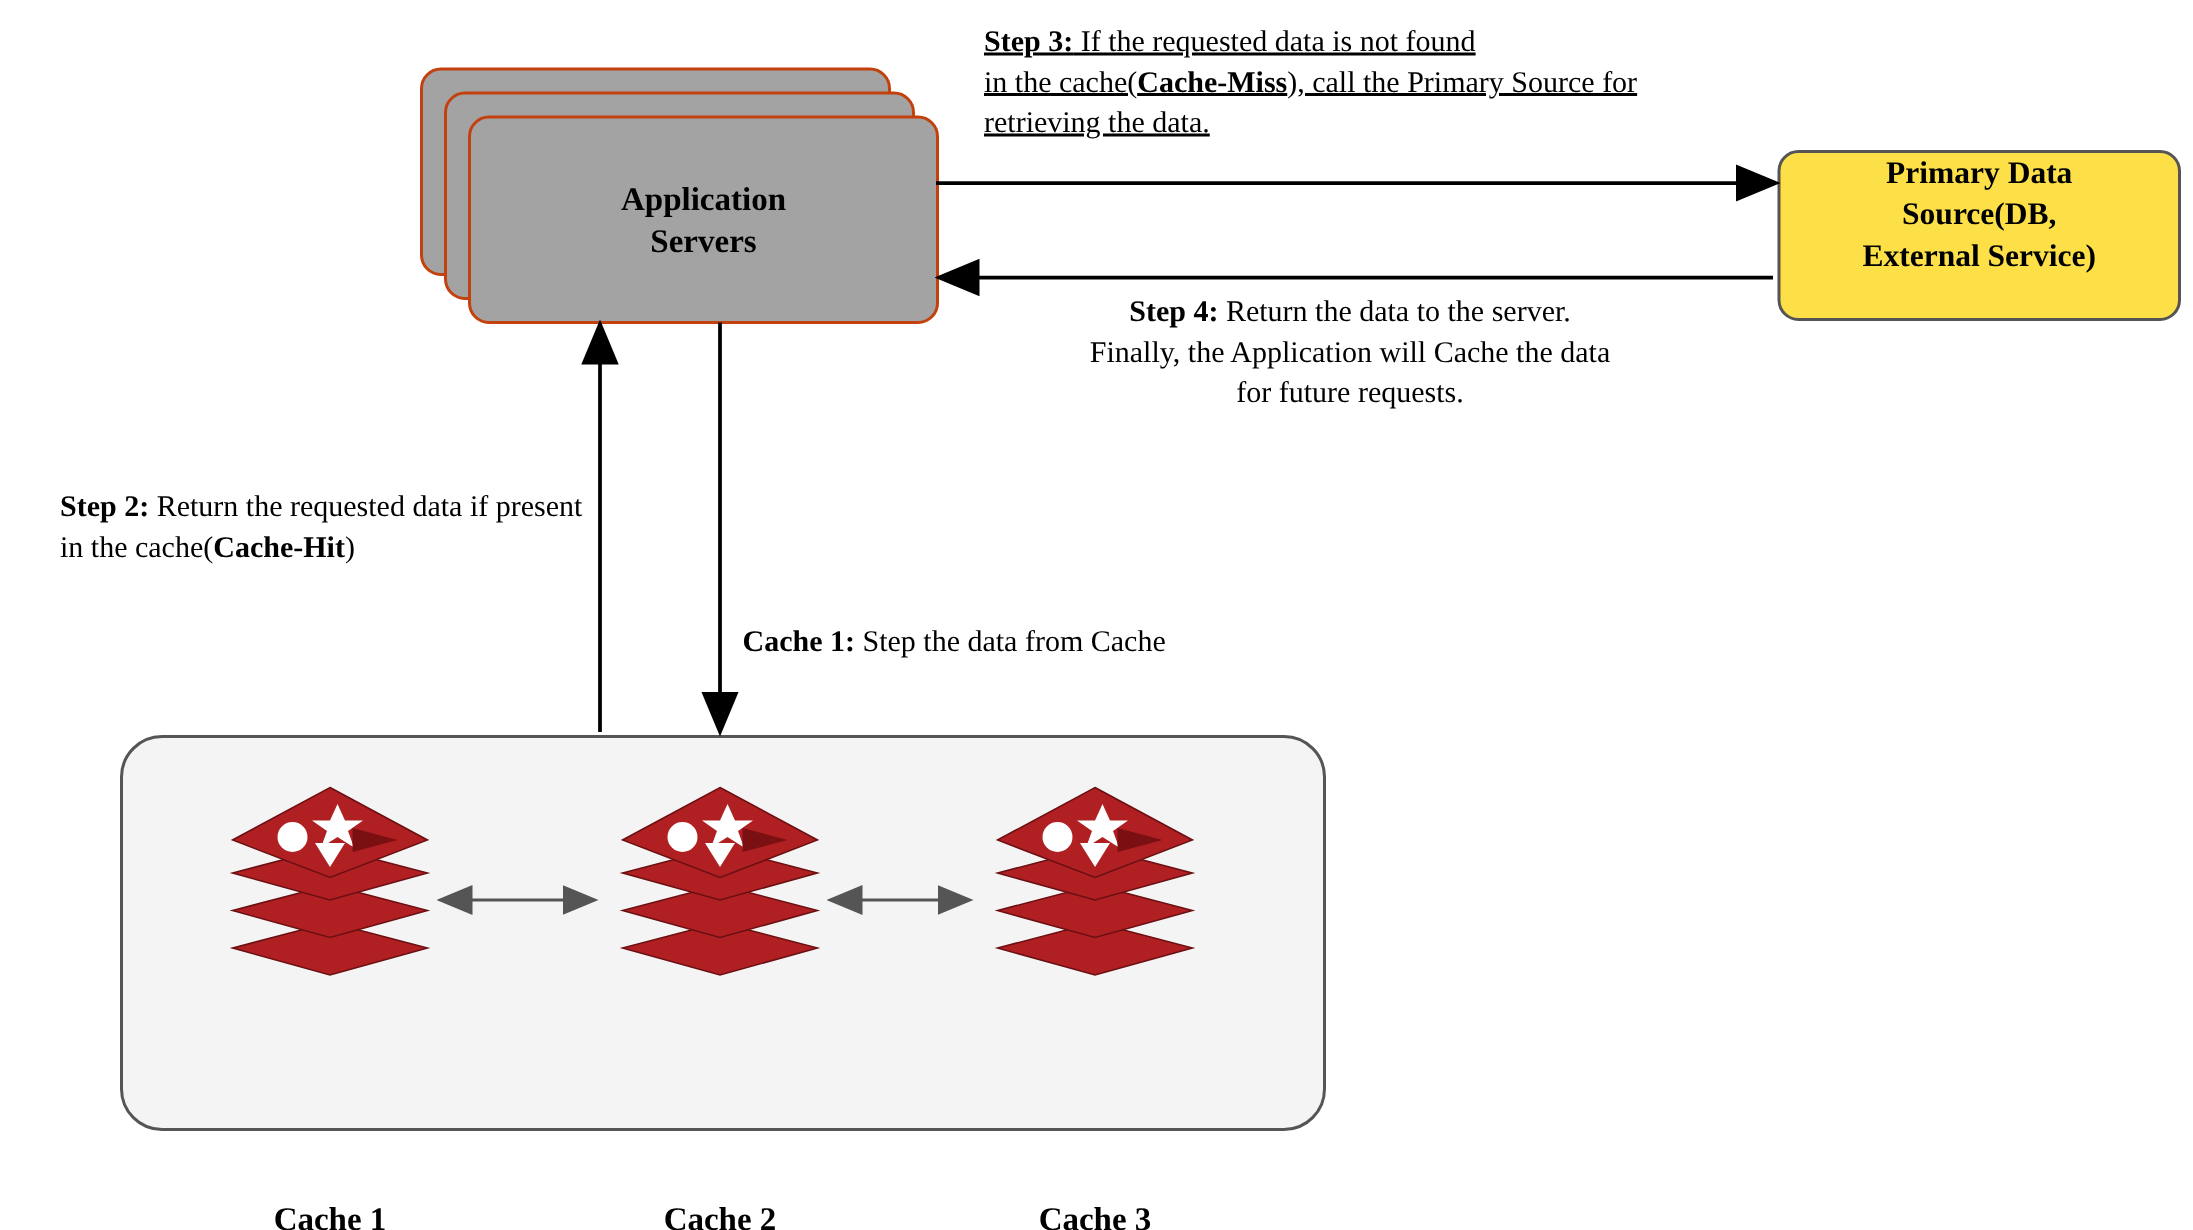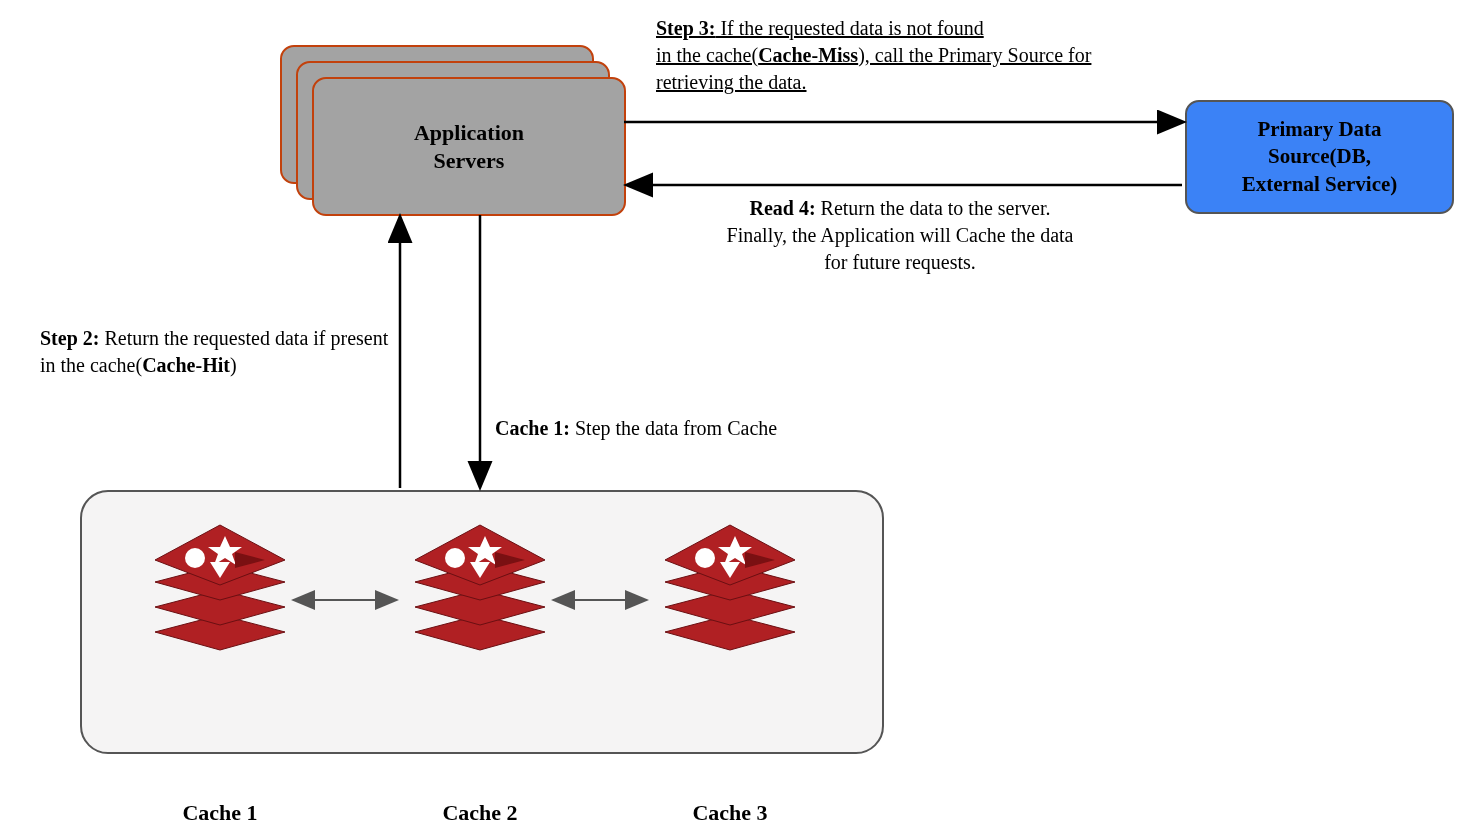--- a/index.html
+++ b/index.html
@@ -4,21 +4,21 @@
 <style>
   html,body{margin:0;padding:0;width:1462px;height:820px;background:#fff;font-family:"Comic Sans MS","Segoe Script","Bradley Hand",cursive;}
   .canvas{position:relative;width:1462px;height:820px;}
   
   .stack{position:absolute;left:280px;top:45px;width:330px;height:170px;}
   .card{position:absolute;width:310px;height:135px;border:2px solid #c2410c;border-radius:14px;background:#a3a3a3;}
   .card.c1{left:0;top:0;}
   .card.c2{left:16px;top:16px;}
   .card.c3{left:32px;top:32px;display:flex;align-items:center;justify-content:center;text-align:center;font-weight:bold;font-size:22px;line-height:1.25;}
   
-  .primary{position:absolute;left:1185px;top:100px;width:265px;height:110px;border:2px solid #555;border-radius:14px;background:#3b82f6;display:flex;align-items:center;justify-content:center;text-align:center;font-weight:bold;font-size:21px;line-height:1.3;}
+  .primary{position:absolute;left:1185px;top:100px;width:265px;height:110px;border:2px solid #555;border-radius:14px;background:#fde047;display:flex;justify-content:center;text-align:center;font-weight:bold;font-size:21px;line-height:1.3;}
   
   .cluster{position:absolute;left:80px;top:490px;width:800px;height:260px;border:2px solid #555;border-radius:28px;background:#f5f4f4;}
   .cluster-title{position:absolute;left:80px;top:765px;width:800px;text-align:center;font-weight:bold;font-size:22px;}
   .node{position:absolute;top:520px;width:180px;text-align:center;}
   .node1{left:130px;}
   .node2{left:390px;}
   .node3{left:640px;}
   .node-label{margin-top:145px;font-weight:bold;font-size:22px;}
   .redis svg{display:block;margin:0 auto;}
   
@@ -107,21 +107,21 @@
   <div class="txt step1">
     <b>Cache 1:</b><span> Step the data from Cache</span>
   </div>
   <div class="txt step2">
     <b>Step 2:</b><span> Return the requested data if present in the cache(</span><b>Cache-Hit</b><span>)</span>
   </div>
   <div class="txt step3">
     <b>Step 3:</b><span> If the requested data is not found<br>in the cache(</span><b>Cache-Miss</b><span>), call the Primary Source for<br>retrieving the data.</span>
   </div>
   <div class="txt step4">
-    <b>Read 4:</b><span> Return the data to the server.<br>Finally, the Application will Cache the data<br>for future requests.</span>
+    <b>Step 4:</b><span> Return the data to the server.<br>Finally, the Application will Cache the data<br>for future requests.</span>
   </div>
 
   <svg class="overlay" width="1462" height="820">
     <defs>
       <marker id="ah" markerWidth="12" markerHeight="12" refX="10" refY="5" orient="auto">
         <path d="M0,0 L12,5 L0,10 z" fill="#000"></path>
       </marker>
       <marker id="ahg" markerWidth="12" markerHeight="12" refX="10" refY="5" orient="auto">
         <path d="M0,0 L12,5 L0,10 z" fill="#555"></path>
       </marker>

